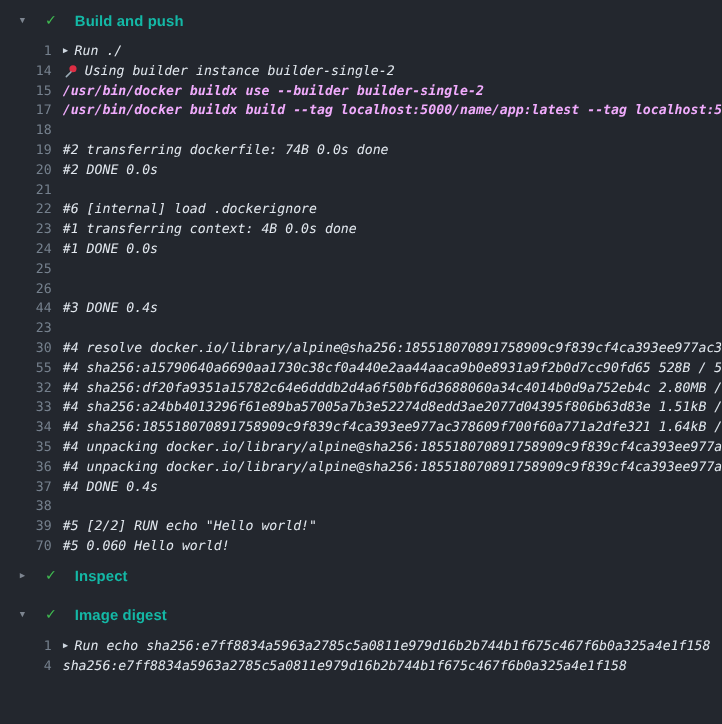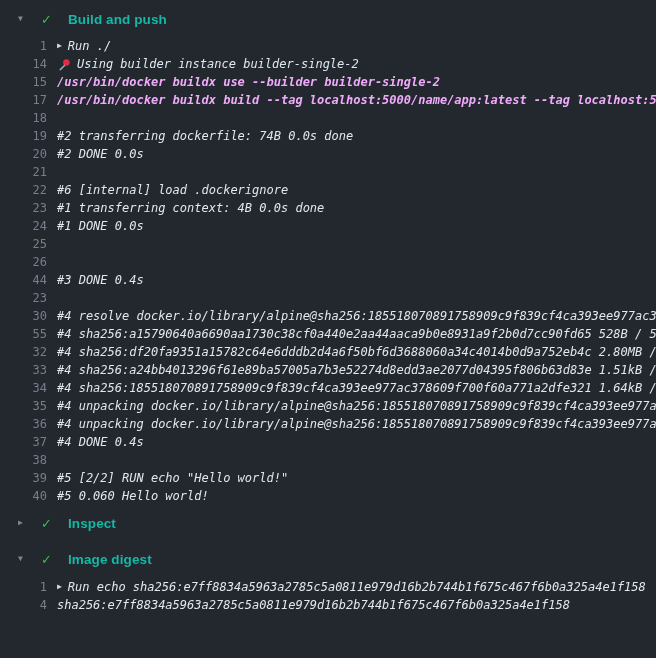--- a/index.html
+++ b/index.html
@@ -131,21 +131,21 @@
       <div class="log-line"><span class="line-number">30</span><span class="line-text"><span class="msg">#4 resolve docker.io/library/alpine@sha256:185518070891758909c9f839cf4ca393ee977ac3</span></span></div>
       <div class="log-line"><span class="line-number">55</span><span class="line-text"><span class="msg">#4 sha256:a15790640a6690aa1730c38cf0a440e2aa44aaca9b0e8931a9f2b0d7cc90fd65 528B / 5</span></span></div>
       <div class="log-line"><span class="line-number">32</span><span class="line-text"><span class="msg">#4 sha256:df20fa9351a15782c64e6dddb2d4a6f50bf6d3688060a34c4014b0d9a752eb4c 2.80MB /</span></span></div>
       <div class="log-line"><span class="line-number">33</span><span class="line-text"><span class="msg">#4 sha256:a24bb4013296f61e89ba57005a7b3e52274d8edd3ae2077d04395f806b63d83e 1.51kB /</span></span></div>
       <div class="log-line"><span class="line-number">34</span><span class="line-text"><span class="msg">#4 sha256:185518070891758909c9f839cf4ca393ee977ac378609f700f60a771a2dfe321 1.64kB /</span></span></div>
       <div class="log-line"><span class="line-number">35</span><span class="line-text"><span class="msg">#4 unpacking docker.io/library/alpine@sha256:185518070891758909c9f839cf4ca393ee977a</span></span></div>
       <div class="log-line"><span class="line-number">36</span><span class="line-text"><span class="msg">#4 unpacking docker.io/library/alpine@sha256:185518070891758909c9f839cf4ca393ee977a</span></span></div>
       <div class="log-line"><span class="line-number">37</span><span class="line-text"><span class="msg">#4 DONE 0.4s</span></span></div>
       <div class="log-line"><span class="line-number">38</span><span class="line-text"><span class="msg"></span></span></div>
       <div class="log-line"><span class="line-number">39</span><span class="line-text"><span class="msg">#5 [2/2] RUN echo "Hello world!"</span></span></div>
-      <div class="log-line"><span class="line-number">40</span><span class="line-text"><span class="msg">#5 0.060 Hello world!</span></span></div>
+      <div class="log-line"><span class="line-number">70</span><span class="line-text"><span class="msg">#5 0.060 Hello world!</span></span></div>
     </div>
 
   <div class="section-header inspect">
     <span class="tri">▶</span>
     <span class="check">✓</span>
     <span class="title">Inspect</span>
   </div>
 
   <div class="section-header digest">
     <span class="tri">▼</span>

